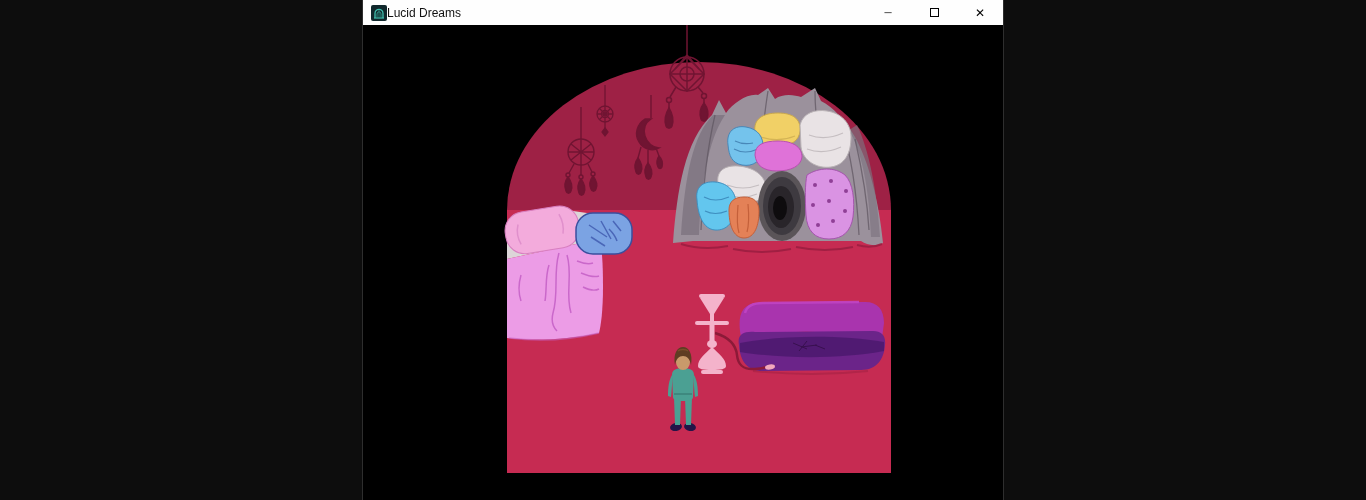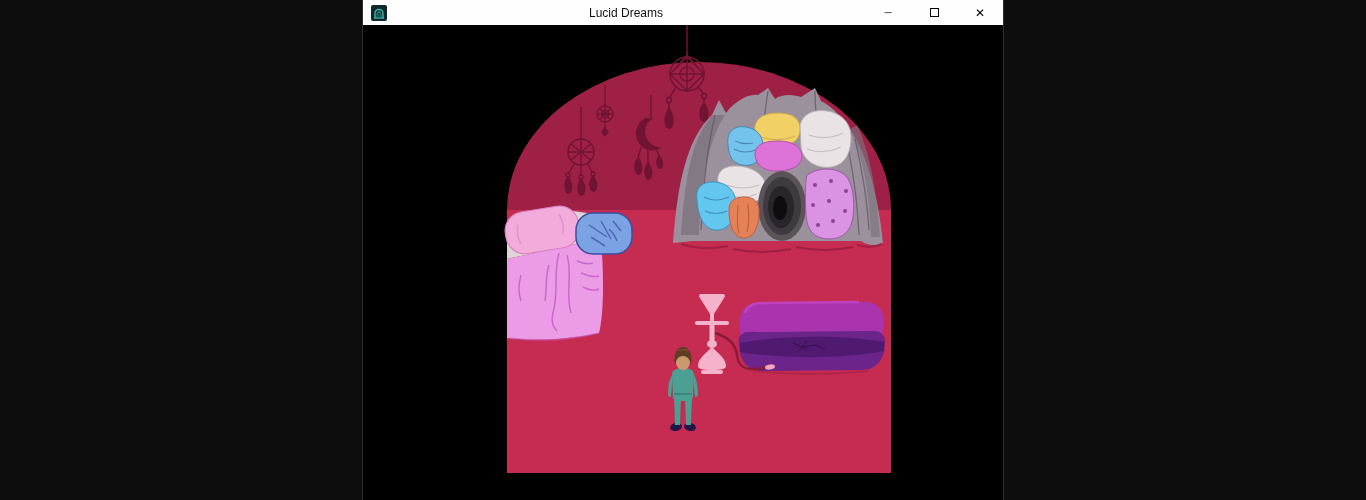--- a/index.html
+++ b/index.html
@@ -1,21 +1,21 @@
 <!DOCTYPE html>
 <html style="--desktop_bg: #0d0d0d; --titlebar_bg: #fefefe; --title_text: #111111; --game_bg: #000000; --wall: #9e2145; --floor: #c62b52; --silhouette: #701432; --drape: #9b919c; --drape_dark: #7d7380; --drape_line: #5e5560; --pillow_blue: #74c3ec; --pillow_blue2: #63c6ee; --pillow_yellow: #f1d066; --pillow_white: #e9e3e5; --pillow_pink: #df72d8; --pillow_orange: #e48157; --pillow_purple: #da93e3; --pillow_purple_dot: #8f3f96; --cave1: #5a5458; --cave2: #3e3a40; --cave3: #29252a; --cave4: #0e0c0e; --bed_blanket: #ec9ce6; --bed_wrinkle: #c763c8; --bed_sheet: #dcd6d8; --bed_pillow_pink: #f3abdc; --bed_pillow_blue: #7ba3e3; --bed_pillow_blue_line: #4a67b8; --couch_back: #a934ae; --couch_back_hi: #c044c4; --couch_seat: #6b2489; --couch_seat_dark: #4e1a70; --hookah: #f4b3cb; --hose: #8c1a38; --hose_tip: #f2a8bc; --char_hair: #5f3d22; --char_hair_hi: #7a4f2a; --char_skin: #c99a6b; --char_outfit: #4ba093; --char_outfit_dark: #3a8278; --char_shoes: #241448; --wrinkle: #9a1d40; --icon_bg: #10282c; --icon_teal: #3fbfae; --icon_teal_dim: #2e8f84;"><head>
 <meta charset="utf-8">
 <style>
   html,body{margin:0;padding:0;background:#0d0d0d;}
   *{box-sizing:border-box;}
   .stage{position:relative;width:1366px;height:500px;background:var(--desktop_bg);overflow:hidden;font-family:"Liberation Sans",sans-serif;}
   .window{position:absolute;left:363px;top:0;width:640px;height:500px;box-shadow:0 0 0 1px #2e2e2e;}
   .titlebar{height:25px;background:var(--titlebar_bg);display:flex;align-items:center;}
   .app-icon{width:16px;height:16px;margin-left:8px;flex:0 0 auto;}
-  .title-text{font-size:12px;color:var(--title_text);white-space:nowrap;flex:1 1 auto;text-align:center;}
+  .title-text{font-size:12px;color:var(--title_text);white-space:nowrap;flex:1 1 auto;}
   .win-btn{width:46px;height:25px;display:flex;align-items:center;justify-content:center;color:#000;flex:0 0 auto;}
   .min-glyph{font-size:10px;line-height:1;}
   .max-box{width:9px;height:9px;border:1px solid #000;}
   .close-glyph{font-size:12px;line-height:1;}
   .game-viewport{height:475px;background:var(--game_bg);position:relative;}
   svg{display:block;}
 </style>
 </head>
 <body>
 

